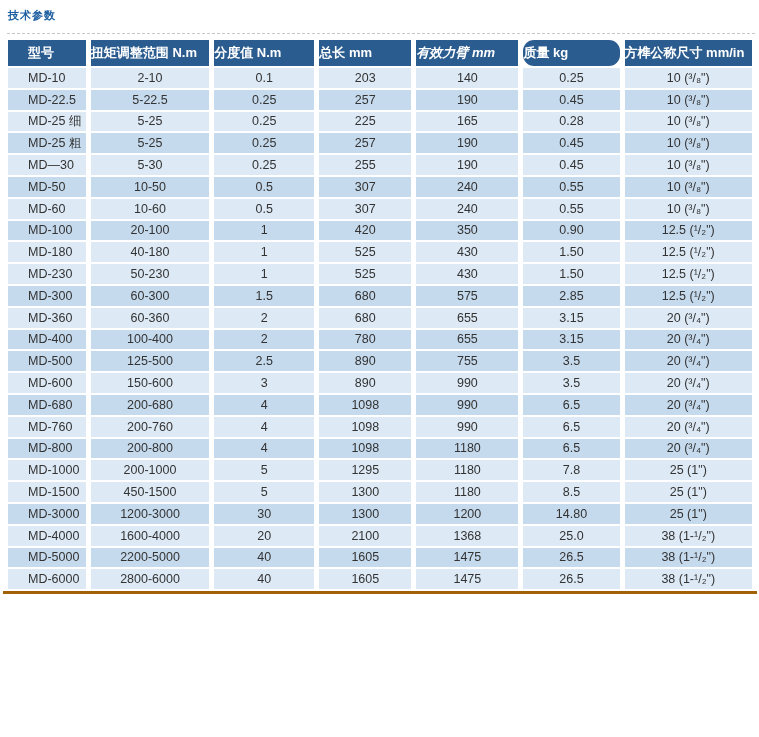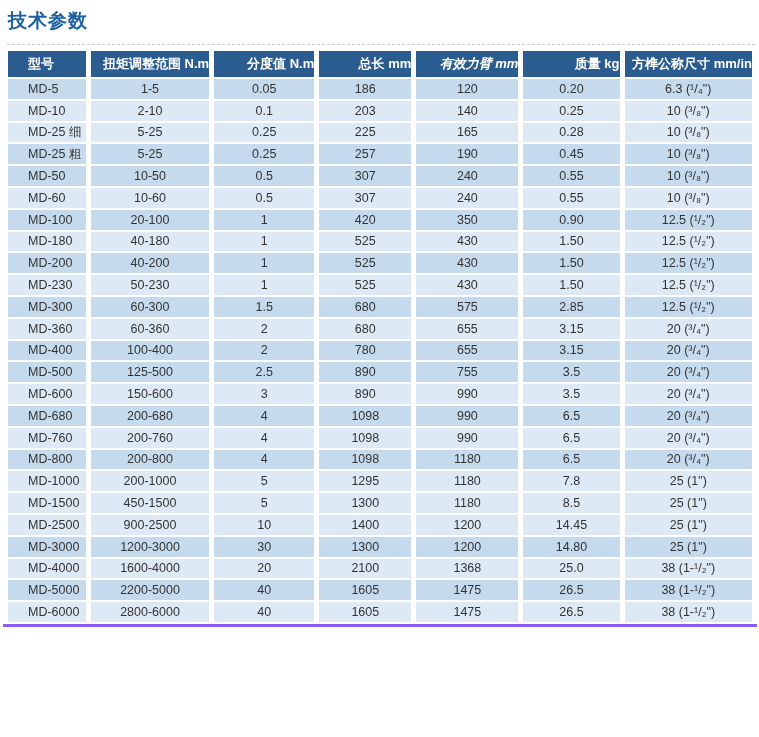--- a/index.html
+++ b/index.html
@@ -9,74 +9,74 @@
     width: 759px;
     height: 737px;
     font-family: "Liberation Sans", sans-serif;
     overflow: hidden;
   }
   .page {
     padding: 6px 0 0 7px;
     width: 752px;
   }
   .page-title {
-    font-size: 19px;
+    font-size: 11px;
     font-weight: bold;
     color: #1d5fa0;
     margin: 2px 0 10px 1px;
     letter-spacing: 1px;
   }
   .title-divider {
     border: none;
     border-top: 1px dashed #c9c9c9;
     width: 748px;
     margin: 0 0 4px 0;
     height: 0;
   }
   table.spec-table {
     border-collapse: separate;
     border-spacing: 5px 2px;
     table-layout: fixed;
     width: 754px;
     margin-left: -4px;
-    border-bottom: 3px solid #8b5cf6;
+    border-bottom: 3px solid #a16207;
   }
   table.spec-table th, table.spec-table td {
     box-sizing: border-box;
     padding: 0;
     overflow: hidden;
     white-space: nowrap;
   }
   table.spec-table th {
     background: #2b5c8f;
     color: #ffffff;
     font-size: 13px;
     font-weight: bold;
     height: 26px;
-    text-align: right;
+    text-align: left;
   }
   table.spec-table td {
     font-size: 12.5px;
     color: #333333;
     height: 19.8px;
     text-align: center;
   }
   tr.row-dark td  { background: #c6daed; }
   tr.row-light td { background: #ddeaf6; }
   table.spec-table th:first-child,
   table.spec-table td:first-child {
     text-align: left;
     padding-left: 20px;
   }
   th.c1 { width: 77px; }
   th.c2 { width: 117px; }
   th.c3 { width: 99px; }
   th.c4 { width: 91px; }
   th.c5 { width: 101px; font-style: italic; }
-  th.c6 { width: 95px; }
+  th.c6 { width: 95px; border-radius: 11px; }
   th.c7 { width: 126px; margin-top: 12px; }
 </style>
 </head>
 <body>
 
 <div class="page">
   <div class="page-title">技术参数</div>
   <hr class="title-divider">
   <table class="spec-table">
     <thead>
@@ -84,52 +84,61 @@
           <th class="c1">型号</th>
           <th class="c2">扭矩调整范围 N.m</th>
           <th class="c3">分度值 N.m</th>
           <th class="c4">总长 mm</th>
           <th class="c5">有效力臂 mm</th>
           <th class="c6">质量 kg</th>
           <th class="c7">方榫公称尺寸 mm/in</th>
         </tr>
     </thead>
     <tbody id="body-rows">
-        <tr class="row-dark">
-          <td>MD-5</td>
-          <td>1-5</td>
-          <td>0.05</td>
-          <td>186</td>
-          <td>120</td>
-          <td>0.20</td>
-          <td>6.3 (¹/₄")</td>
-        </tr>
         <tr class="row-light">
           <td>MD-10</td>
           <td>2-10</td>
           <td>0.1</td>
           <td>203</td>
           <td>140</td>
           <td>0.25</td>
           <td>10 (³/₈")</td>
         </tr>
+        <tr class="row-dark">
+          <td>MD-22.5</td>
+          <td>5-22.5</td>
+          <td>0.25</td>
+          <td>257</td>
+          <td>190</td>
+          <td>0.45</td>
+          <td>10 (³/₈")</td>
+        </tr>
         <tr class="row-light">
           <td>MD-25 细</td>
           <td>5-25</td>
           <td>0.25</td>
           <td>225</td>
           <td>165</td>
           <td>0.28</td>
           <td>10 (³/₈")</td>
         </tr>
         <tr class="row-dark">
           <td>MD-25 粗</td>
           <td>5-25</td>
           <td>0.25</td>
           <td>257</td>
+          <td>190</td>
+          <td>0.45</td>
+          <td>10 (³/₈")</td>
+        </tr>
+        <tr class="row-light">
+          <td>MD—30</td>
+          <td>5-30</td>
+          <td>0.25</td>
+          <td>255</td>
           <td>190</td>
           <td>0.45</td>
           <td>10 (³/₈")</td>
         </tr>
         <tr class="row-dark">
           <td>MD-50</td>
           <td>10-50</td>
           <td>0.5</td>
           <td>307</td>
           <td>240</td>
@@ -156,29 +165,20 @@
         </tr>
         <tr class="row-light">
           <td>MD-180</td>
           <td>40-180</td>
           <td>1</td>
           <td>525</td>
           <td>430</td>
           <td>1.50</td>
           <td>12.5 (¹/₂")</td>
         </tr>
-        <tr class="row-dark">
-          <td>MD-200</td>
-          <td>40-200</td>
-          <td>1</td>
-          <td>525</td>
-          <td>430</td>
-          <td>1.50</td>
-          <td>12.5 (¹/₂")</td>
-        </tr>
         <tr class="row-light">
           <td>MD-230</td>
           <td>50-230</td>
           <td>1</td>
           <td>525</td>
           <td>430</td>
           <td>1.50</td>
           <td>12.5 (¹/₂")</td>
         </tr>
         <tr class="row-dark">
@@ -264,29 +264,20 @@
         </tr>
         <tr class="row-light">
           <td>MD-1500</td>
           <td>450-1500</td>
           <td>5</td>
           <td>1300</td>
           <td>1180</td>
           <td>8.5</td>
           <td>25 (1")</td>
         </tr>
-        <tr class="row-light">
-          <td>MD-2500</td>
-          <td>900-2500</td>
-          <td>10</td>
-          <td>1400</td>
-          <td>1200</td>
-          <td>14.45</td>
-          <td>25 (1")</td>
-        </tr>
         <tr class="row-dark">
           <td>MD-3000</td>
           <td>1200-3000</td>
           <td>30</td>
           <td>1300</td>
           <td>1200</td>
           <td>14.80</td>
           <td>25 (1")</td>
         </tr>
         <tr class="row-light">

